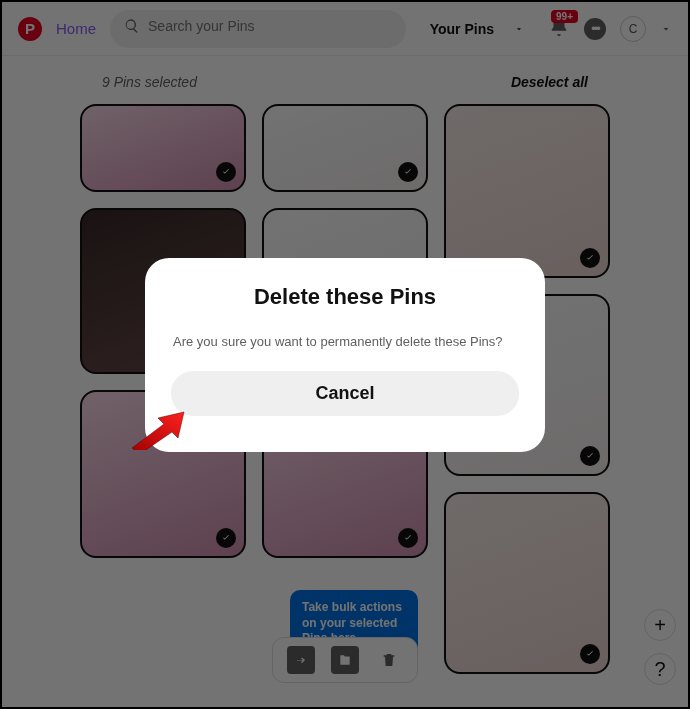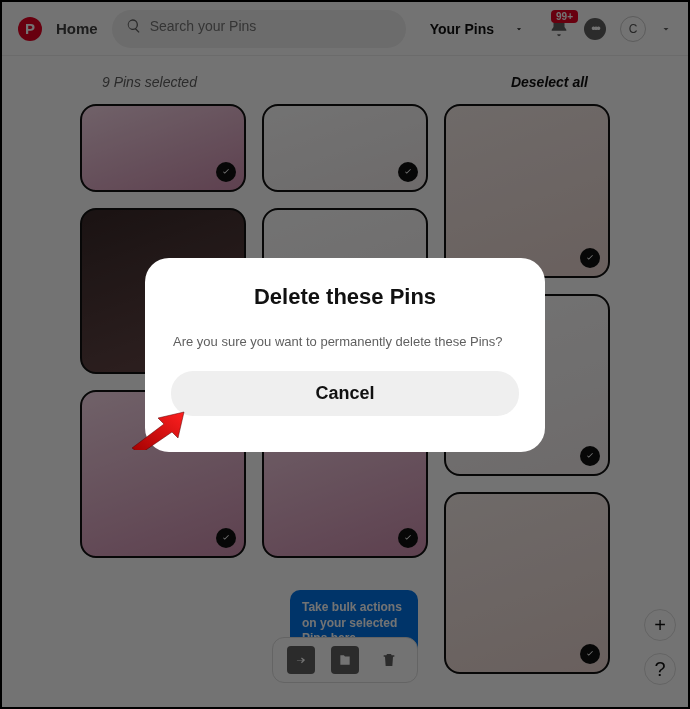--- a/index.html
+++ b/index.html
@@ -27,23 +27,23 @@
       border-radius: 50%;
       background: #e60023;
       display: flex;
       align-items: center;
       justify-content: center;
       color: #fff;
       font-weight: 700;
       font-size: 15px;
     }
     .home-link {
-      font-weight: 700;
+      font-weight: 400;
       font-size: 15px;
-      color: #404040;
+      color: #8b5cf6;
     }
     .search-bar {
       flex: 1;
       display: flex;
       align-items: flex-start;
       background: #efefef;
       border-radius: 24px;
       padding: 8px 14px;
       gap: 8px;
       max-width: 340px;

